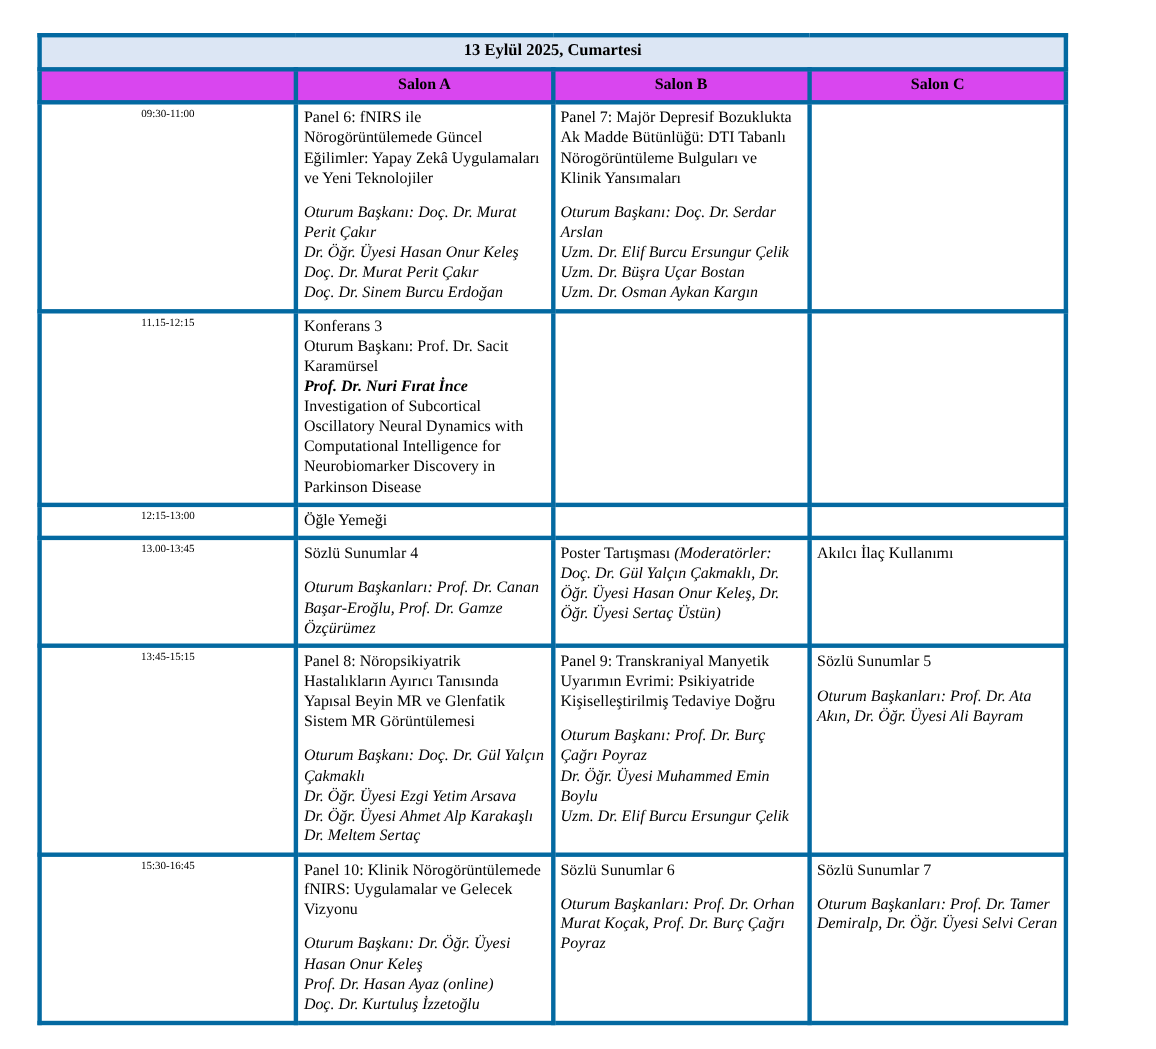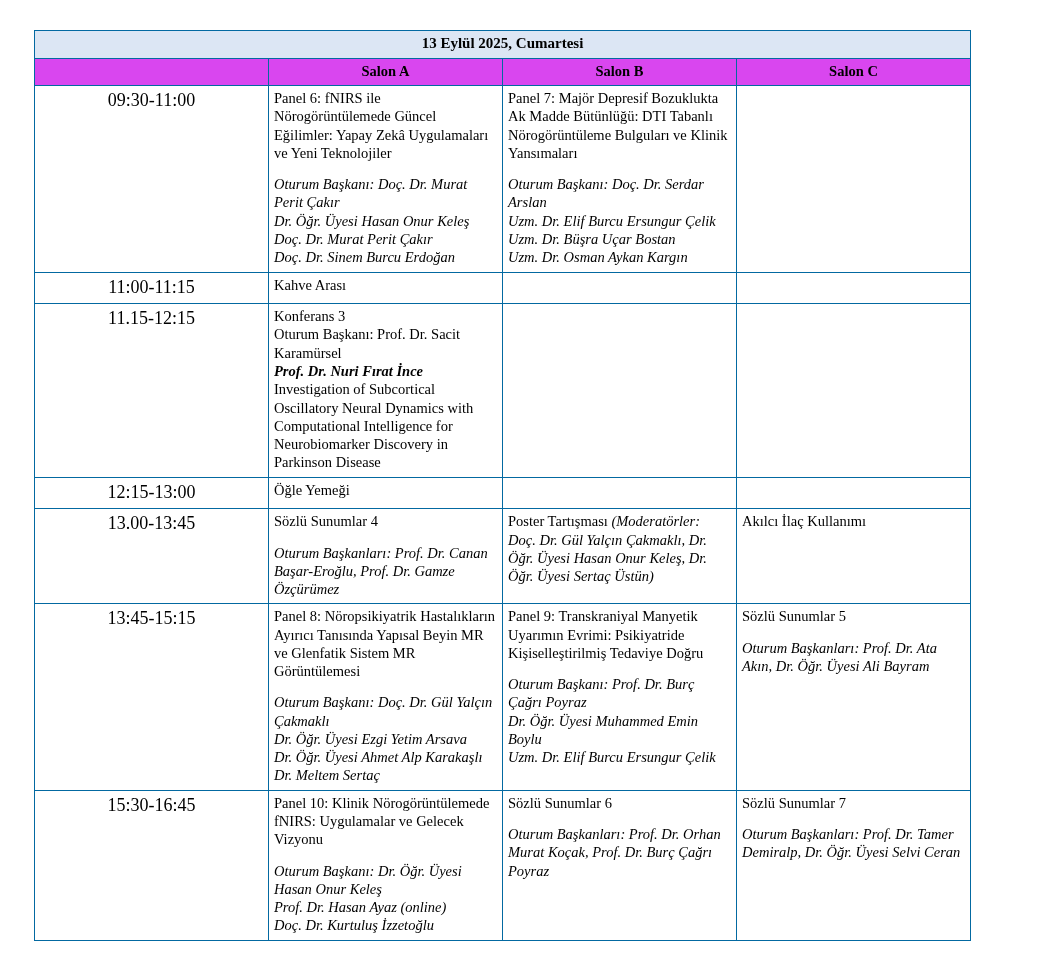--- a/index.html
+++ b/index.html
@@ -17,21 +17,21 @@
     padding: 30px 34px 0 34px;
     box-sizing: border-box;
   }
   table.sched {
     border-collapse: collapse;
     width: 937px;
     table-layout: fixed;
     font-size: 14.5px;
   }
   table.sched td, table.sched th {
-    border: 1px solid #0369a1;
+    border: 4px solid #0369a1;
     vertical-align: top;
     padding: 3px 5px 5px 5px;
     line-height: 1.26;
   }
   .day-header {
     background: #dce6f4;
     text-align: center;
     font-weight: bold;
     font-size: 15px;
     padding: 4px 5px 5px 5px;
@@ -40,21 +40,21 @@
     background: #d946ef;
     text-align: center;
     font-weight: bold;
     font-size: 14.5px;
     padding: 3px 5px 4px 5px;
   }
   .time-cell {
     width: 104px;
     text-align: center;
     padding-top: 4px;
-    font-size: 18px;
+    font-size: 10px;
   }
   .hall-cell {
     width: 277px;
   }
   .b { font-weight: normal; }
   .i { font-style: italic; }
   .bi { font-weight: bold; font-style: italic; }
   .spacer { height: 13px; }
   .break-row td {
     padding-top: 3px;
@@ -91,28 +91,20 @@
             <p class="i">Doç. Dr. Sinem Burcu Erdoğan</p>
           </td>
           <td class="hall-cell">
             <p><span class="b">Panel 7:</span><span> Majör Depresif Bozuklukta Ak Madde Bütünlüğü: DTI Tabanlı Nörogörüntüleme Bulguları ve Klinik Yansımaları</span></p>
             <div class="spacer"></div>
             <p class="i">Oturum Başkanı: Doç. Dr. Serdar Arslan</p>
             <p class="i">Uzm. Dr. Elif Burcu Ersungur Çelik</p>
             <p class="i">Uzm. Dr. Büşra Uçar Bostan</p>
             <p class="i">Uzm. Dr. Osman Aykan Kargın</p>
           </td>
-          <td class="hall-cell blank"></td>
-        </tr>
-        <tr class="break-row">
-          <td class="time-cell">11:00-11:15</td>
-          <td class="hall-cell">
-            <p><span class="b">Kahve Arası</span></p>
-          </td>
-          <td class="hall-cell blank"></td>
           <td class="hall-cell blank"></td>
         </tr>
         <tr>
           <td class="time-cell">11.15-12:15</td>
           <td class="hall-cell">
             <p><span class="b">Konferans 3</span></p>
             <p>Oturum Başkanı: Prof. Dr. Sacit Karamürsel</p>
             <p class="bi">Prof. Dr. Nuri Fırat İnce</p>
             <p>Investigation of Subcortical Oscillatory Neural Dynamics with Computational Intelligence for Neurobiomarker Discovery in Parkinson Disease</p>
           </td>

